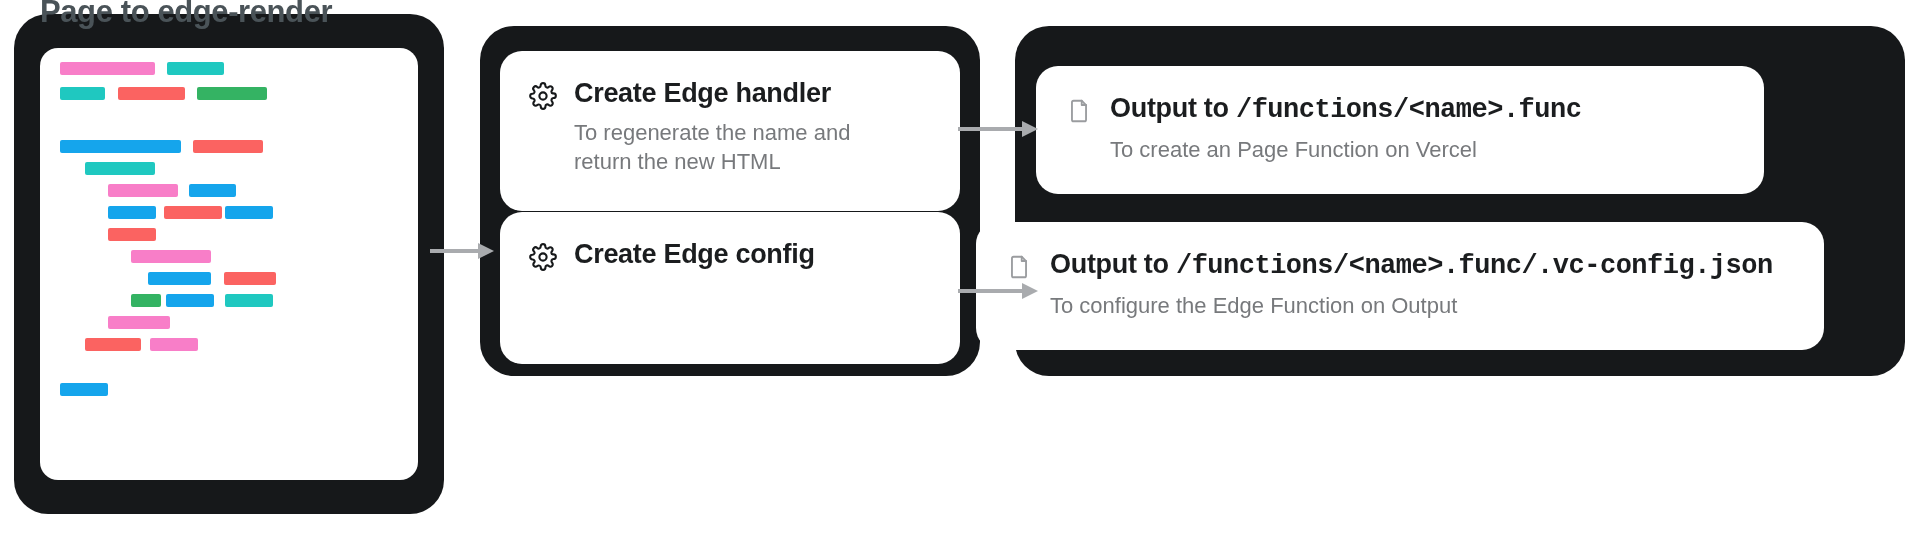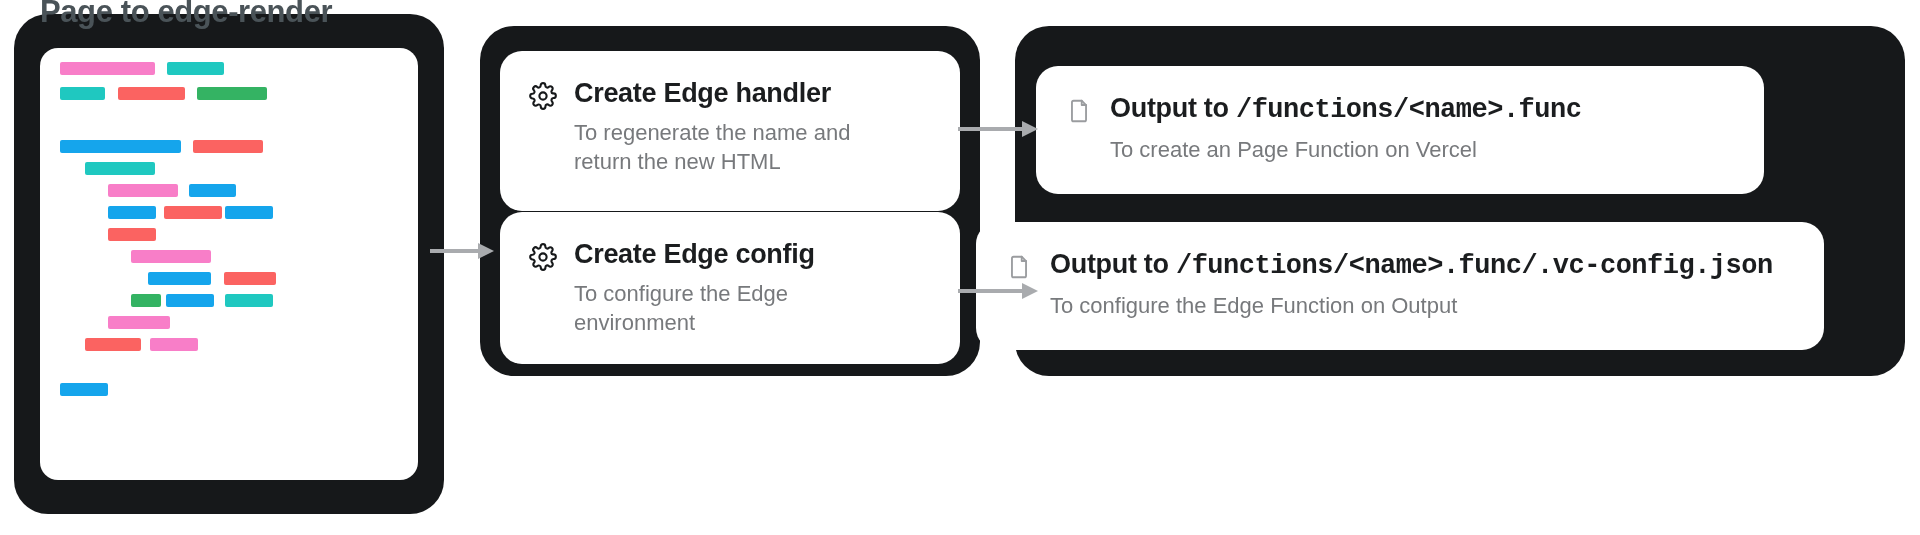--- a/index.html
+++ b/index.html
@@ -187,21 +187,20 @@
 
   <div class="card step-card" id="card-config">
     <span class="card-icon">
       <svg viewBox="0 0 24 24" width="28" height="28" fill="none" stroke="currentColor" stroke-width="1.8" stroke-linecap="round" stroke-linejoin="round">
         <circle cx="12" cy="12" r="3.1"></circle>
         <path d="M19.4 15a1.65 1.65 0 0 0 .33 1.82l.06.06a2 2 0 1 1-2.83 2.83l-.06-.06a1.65 1.65 0 0 0-1.82-.33 1.65 1.65 0 0 0-1 1.51V21a2 2 0 0 1-4 0v-.09A1.65 1.65 0 0 0 9 19.4a1.65 1.65 0 0 0-1.82.33l-.06.06a2 2 0 1 1-2.83-2.83l.06-.06a1.65 1.65 0 0 0 .33-1.82 1.65 1.65 0 0 0-1.51-1H3a2 2 0 0 1 0-4h.09A1.65 1.65 0 0 0 4.6 9a1.65 1.65 0 0 0-.33-1.82l-.06-.06a2 2 0 1 1 2.83-2.83l.06.06A1.65 1.65 0 0 0 9 4.6a1.65 1.65 0 0 0 1-1.51V3a2 2 0 0 1 4 0v.09a1.65 1.65 0 0 0 1 1.51 1.65 1.65 0 0 0 1.82-.33l.06-.06a2 2 0 1 1 2.83 2.83l-.06.06A1.65 1.65 0 0 0 19.4 9c.14.35.42.63.77.77H21a2 2 0 0 1 0 4h-.09a1.65 1.65 0 0 0-1.51 1z"></path>
       </svg>
     </span>
     <div class="card-body">
       <div class="card-title">Create Edge config</div>
-      <div class="card-sub">To configure the Edge environment</div>
     </div>
   </div>
 
   <div class="arrow" id="arrow-mid-out1">
     <svg viewBox="0 0 82 22" preserveAspectRatio="none" aria-hidden="true">
       <line x1="0" y1="11" x2="68" y2="11" stroke="currentColor" stroke-width="4"></line>
       <path d="M64 3 L80 11 L64 19 Z" fill="currentColor"></path>
     </svg>
   </div>
   <div class="arrow" id="arrow-mid-out2">

